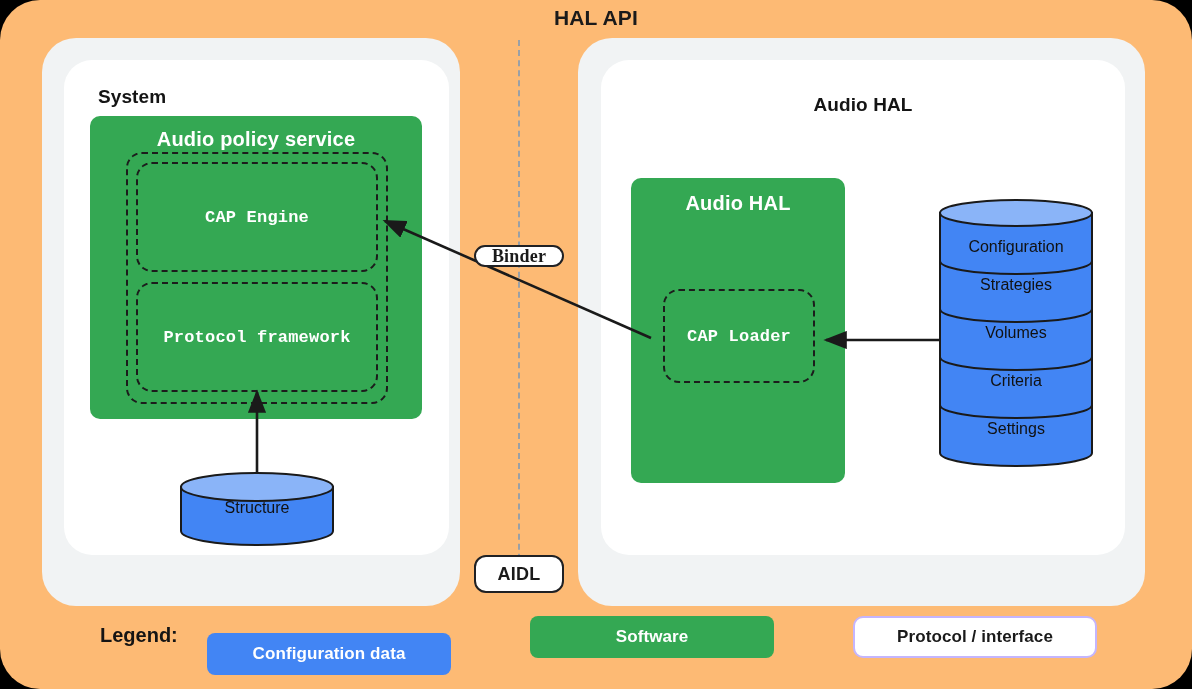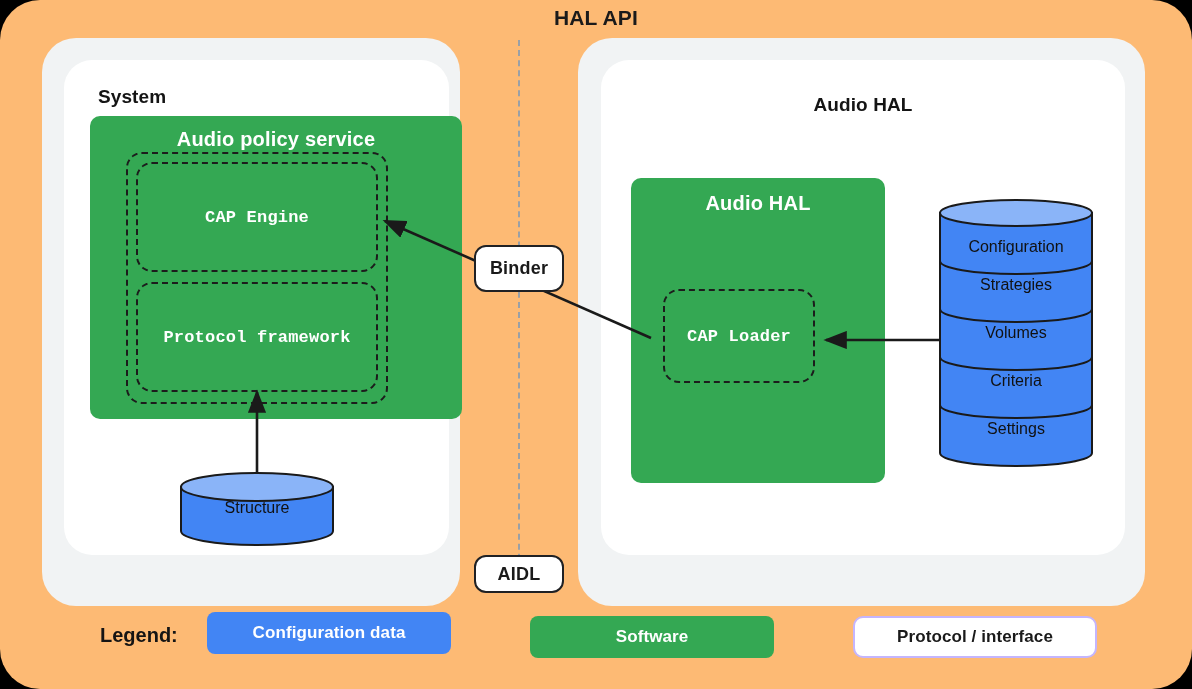--- a/index.html
+++ b/index.html
@@ -61,21 +61,20 @@
     white-space: nowrap;
   }
   #heading-system    { left: 98px;  top: 86px; }
   #heading-audio-hal { left: 601px; top: 94px; width: 524px; text-align: center; }
 
   
   .green-block {
     position: absolute;
     background: #34a853;
     border-radius: 10px;
-    padding-left: 40px;
   }
   #green-aps { left: 90px;  top: 116px; width: 332px; height: 303px; }
   #green-ahl { left: 631px; top: 178px; width: 214px; height: 305px; }
 
   .green-title {
     position: absolute;
     left: 0;
     width: 100%;
     text-align: center;
     font-size: 20px;
@@ -150,21 +149,21 @@
     border-radius: 12px;
     font-size: 18px;
     font-weight: bold;
     color: #1a1a1a;
     display: flex;
     align-items: center;
     justify-content: center;
     box-sizing: border-box;
     letter-spacing: 0.2px;
   }
-  #pill-binder { left: 474px; top: 245px; width: 90px; height: 47px; }
+  #pill-binder { left: 474px; top: 245px; width: 90px; height: 22px; font-family: Liberation Serif, serif; }
   #pill-aidl   { left: 474px; top: 555px; width: 90px; height: 38px; }
 
   
   #arrows {
     position: absolute;
     left: 0;
     top: 0;
     width: 1192px;
     height: 689px;
     pointer-events: none;
@@ -192,21 +191,21 @@
     border-radius: 8px;
     display: flex;
     align-items: center;
     justify-content: center;
     font-size: 17px;
     font-weight: bold;
     box-sizing: border-box;
     letter-spacing: 0.1px;
   }
   #chip-config {
-    left: 207px; top: 0; width: 244px;
+    left: 207px; top: 21px; width: 244px;
     background: #4285f4; color: #ffffff;
   }
   #chip-software {
     left: 530px; top: 4px; width: 244px;
     background: #34a853; color: #ffffff;
   }
   #chip-protocol {
     left: 853px; top: 4px; width: 244px;
     background: #ffffff; color: #1a1a1a;
     border: 2px solid #c4b5fd; border-radius: 10px;

